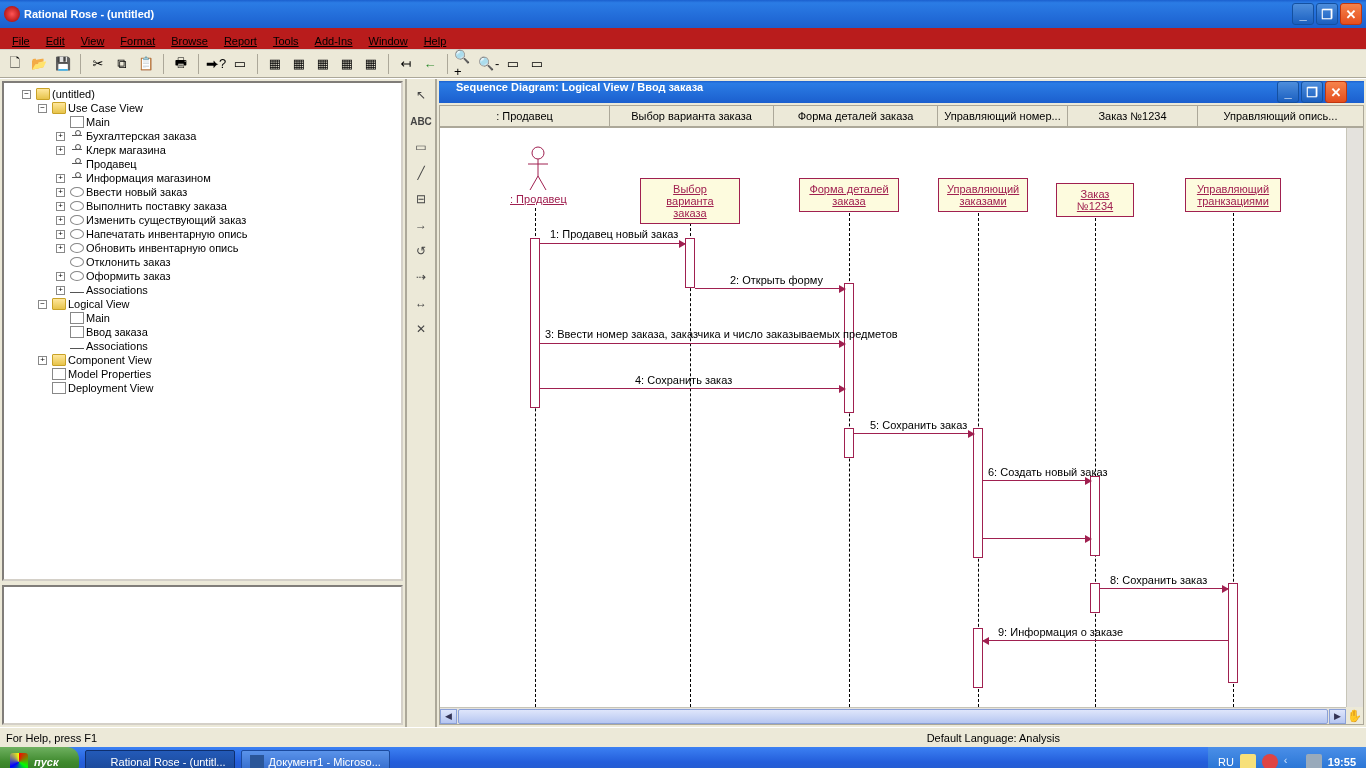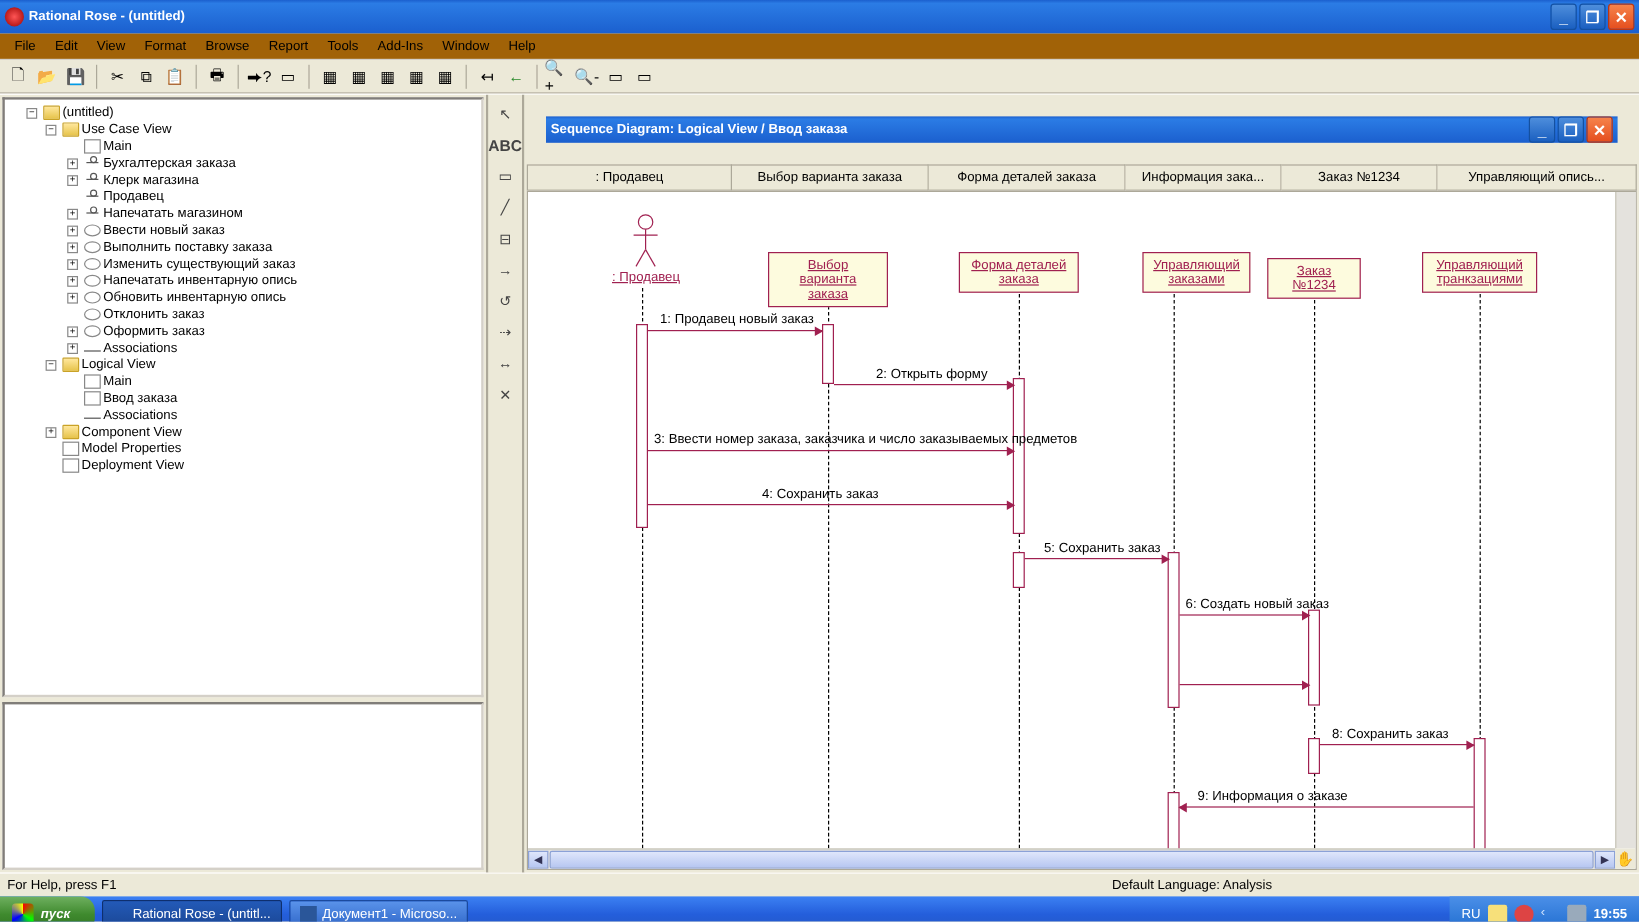--- a/index.html
+++ b/index.html
@@ -8,21 +8,21 @@
 
 .titlebar { height: 28px; background: linear-gradient(#1b5fce, #2b7ce5 10%, #1b5fce); display: flex; align-items: center; color: #fff; font-weight: bold; padding: 0 4px; }
 .titlebar .app-icon { width:16px; height:16px; background: radial-gradient(#f55, #900); border-radius: 50%; margin-right: 4px; display:inline-block; }
 .titlebar .title-text { flex: 1; }
 .win-btns { display:flex; gap:2px; }
 .win-btn { width: 22px; height: 22px; border-radius:3px; display:flex; align-items:center; justify-content:center; color:#fff; font-weight:bold; font-size:13px; }
 .win-min,.win-max{ background: linear-gradient(#4e8edc,#1a5fc0); border:1px solid #1450a0;}
 .win-close{ background: linear-gradient(#f6834b,#e54e1e); border:1px solid #c0360f;}
 
 
-.menubar { height:22px; background:#a16207; display:flex; align-items:center; padding:0 4px; border-bottom:1px solid #d4d0c8;}
+.menubar { height:22px; background:#b91c1c; display:flex; align-items:flex-end; padding:0 4px; border-bottom:1px solid #d4d0c8;text-decoration:underline;}
 .menu-item { padding:2px 8px; cursor:default;}
 
 
 .toolbar { height:28px; background:#ece9d8; display:flex; align-items:center; padding:2px 4px; border-bottom:1px solid #aca899; gap:2px;}
 .tool-sep{ width:1px; height:20px; background:#aca899; margin:0 4px;}
 .tool-btn{ width:22px; height:22px; display:flex; align-items:center; justify-content:center; font-size:13px;}
 
 
 .workspace{ display:flex; height:649px; border-top:1px solid #fff;}
 
@@ -42,21 +42,21 @@
 .ti-doc{ background:#fff;border:1px solid #888;}
 .lvl1{padding-left:14px;} .lvl2{padding-left:30px;} .lvl3{padding-left:48px;}
 .doc-box{ height:140px; background:#fff; border:2px inset #d4d0c8; margin:2px;}
 
 
 .palette{ width:30px; background:#ece9d8; border-right:2px solid #aca899; display:flex; flex-direction:column; align-items:center; gap:6px; padding-top:6px;}
 .pal-btn{ width:22px; height:20px; display:flex; align-items:center;justify-content:center; font-size:12px; color:#444;}
 
 
 .diagram-area{ flex:1; display:flex; flex-direction:column; background:#ece9d8;}
-.diag-titlebar{ height:22px; margin:18px; background:linear-gradient(#1b5fce,#2b7ce5 10%,#1b5fce); color:#fff; font-weight:bold; display:flex; align-items:center; padding:0 4px;}
+.diag-titlebar{ height:22px; margin:2px; background:linear-gradient(#1b5fce,#2b7ce5 10%,#1b5fce); color:#fff; font-weight:bold; display:flex; padding:0 17px;}
 .diag-titlebar .title-text{flex:1;}
 .lifeline-headers{ height:22px; display:flex; margin:0 2px; border-left:1px solid #aca899;}
 .lh{ border:1px solid #aca899; border-left:none; background:#ece9d8; display:flex; align-items:center; justify-content:center; overflow:hidden; white-space:nowrap; text-overflow:ellipsis; padding:0 3px;}
 .canvas-wrap{ flex:1; margin:0 2px 2px 2px; background:#fff; border:1px solid #aca899; position:relative; overflow:hidden;}
 .scroll-v{position:absolute;right:0;top:0;bottom:17px;width:17px;background:#e4e2dd;border-left:1px solid #c7c5b8;}
 .scroll-h{position:absolute;left:0;right:17px;bottom:0;height:17px;background:#e4e2dd;border-top:1px solid #c7c5b8;display:flex;align-items:center;}
 .scroll-h .arrow{width:17px;height:15px;background:linear-gradient(#dfe6fb,#b6c6f1);border:1px solid #8ba1d7;display:flex;align-items:center;justify-content:center;font-size:9px;color:#335;}
 .scroll-h .thumb{flex:1;height:15px;background:linear-gradient(#dfe6fb,#b6c6f1);border:1px solid #8ba1d7;border-radius:2px;margin:0 1px;}
 .scroll-corner{position:absolute;right:0;bottom:0;width:17px;height:17px;background:#ece9d8;display:flex;align-items:center;justify-content:center;font-size:12px;}
 
@@ -168,21 +168,21 @@
           <span>Клерк магазина</span>
         </div>
       <div class="tree-node lvl3">
           <span style="width:12px;display:inline-block"></span>
           <span class="tree-icon ti-actor"></span>
           <span>Продавец</span>
         </div>
       <div class="tree-node lvl3">
           <span class="tree-collapse">+</span>
           <span class="tree-icon ti-actor"></span>
-          <span>Напечатать магазином</span>
+          <span>Информация магазином</span>
         </div>
       <div class="tree-node lvl3">
           <span class="tree-collapse">+</span>
           <span class="tree-icon ti-oval"></span>
           <span>Ввести новый заказ</span>
         </div>
       <div class="tree-node lvl3">
           <span class="tree-collapse">+</span>
           <span class="tree-icon ti-oval"></span>
           <span>Выполнить поставку заказа</span>
@@ -251,21 +251,21 @@
           <span style="width:12px;display:inline-block"></span>
           <span class="tree-icon ti-pkg"></span>
           <span>Deployment View</span>
         </div>
     </div>
     <div class="doc-box"></div>
   </div>
 
   <div class="palette">
     <span class="pal-btn">↖</span>
-    <span class="pal-btn" style="font-size:13px;font-weight:bold">ABC</span>
+    <span class="pal-btn" style="font-size:10px;font-weight:bold">ABC</span>
     <span class="pal-btn">▭</span>
     <span class="pal-btn">╱</span>
     <span class="pal-btn">⊟</span>
     <span class="pal-btn">→</span>
     <span class="pal-btn">↺</span>
     <span class="pal-btn">⇢</span>
     <span class="pal-btn">↔</span>
     <span class="pal-btn">✕</span>
   </div>
 
@@ -275,21 +275,21 @@
       <div class="win-btns">
         <div class="win-btn win-min">_</div>
         <div class="win-btn win-max">❐</div>
         <div class="win-btn win-close">✕</div>
       </div>
     </div>
     <div class="lifeline-headers">
       <div class="lh" style="width:170px">: Продавец</div>
       <div class="lh" style="width:164px">Выбор варианта заказа</div>
       <div class="lh" style="width:164px">Форма деталей заказа</div>
-      <div class="lh" style="width:130px">Информация зака...</div>
+      <div class="lh" style="width:130px">Управляющий номер...</div>
       <div class="lh" style="width:130px">Заказ №1234</div>
       <div class="lh" style="flex:1">Управляющий опись...</div>
     </div>
     <div class="canvas-wrap">
       <div class="canvas">
 
         <div class="lifeline-line" style="left:95px"></div>
         <div class="lifeline-line" style="left:250px"></div>
         <div class="lifeline-line" style="left:409px"></div>
         <div class="lifeline-line" style="left:538px"></div>
@@ -302,21 +302,21 @@
               <line x1="14" y1="13" x2="14" y2="30" stroke="#a02050"></line>
               <line x1="4" y1="18" x2="24" y2="18" stroke="#a02050"></line>
               <line x1="14" y1="30" x2="6" y2="44" stroke="#a02050"></line>
               <line x1="14" y1="30" x2="22" y2="44" stroke="#a02050"></line>
             </svg>
           <div class="lbl">: Продавец</div>
         </div>
 
         <div class="obj-box" style="left:200px; top:50px; width:100px"><span>Выбор варианта заказа</span></div>
         <div class="obj-box" style="left:359px; top:50px; width:100px"><span>Форма деталей заказа</span></div>
-        <div class="obj-box" style="left:512px; top:50px; width:90px"><span>Управляющий заказами</span></div>
+        <div class="obj-box" style="left:498px; top:50px; width:90px"><span>Управляющий заказами</span></div>
         <div class="obj-box" style="left:616px; top:55px; width:78px"><span>Заказ №1234</span></div>
         <div class="obj-box" style="left:745px; top:50px; width:96px"><span>Управляющий транкзациями</span></div>
 
         <div class="activation" style="left:90px; top:110px; height:170px"></div>
         <div class="activation" style="left:245px; top:110px; height:50px"></div>
         <div class="activation" style="left:404px; top:155px; height:130px"></div>
         <div class="activation" style="left:404px; top:300px; height:30px"></div>
         <div class="activation" style="left:533px; top:300px; height:130px"></div>
         <div class="activation" style="left:533px; top:500px; height:60px"></div>
         <div class="activation" style="left:650px; top:348px; height:80px"></div>

